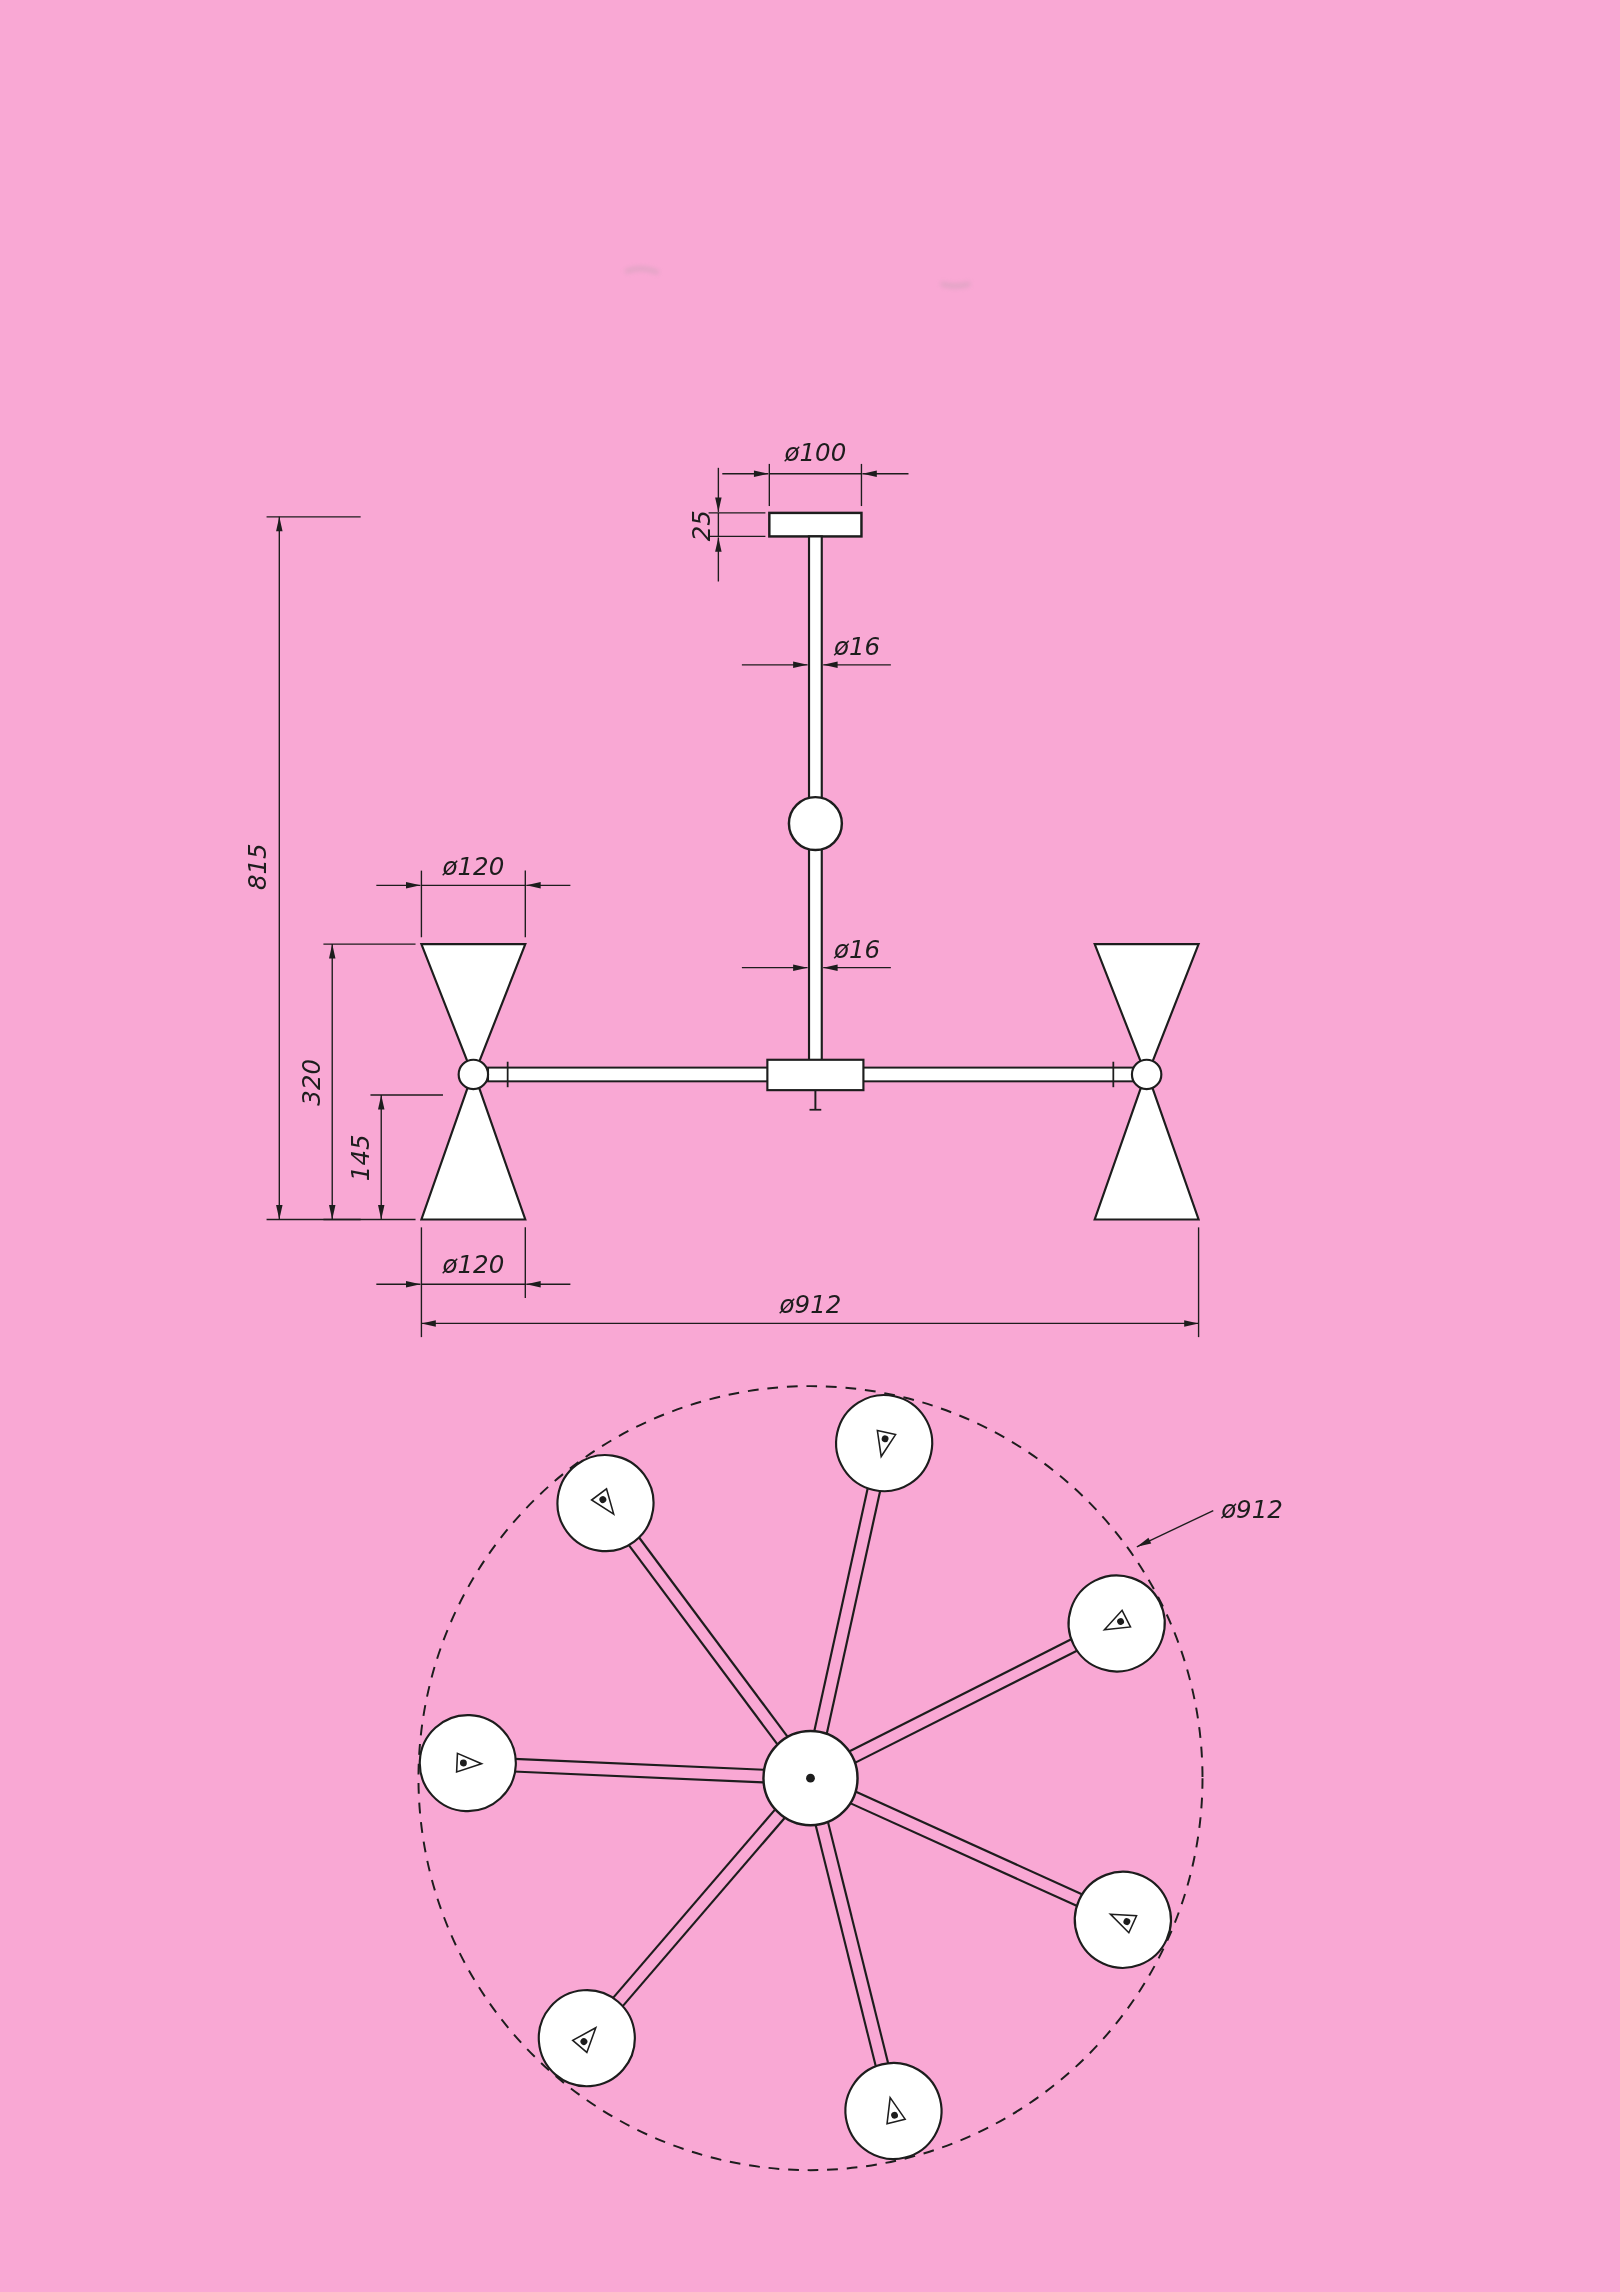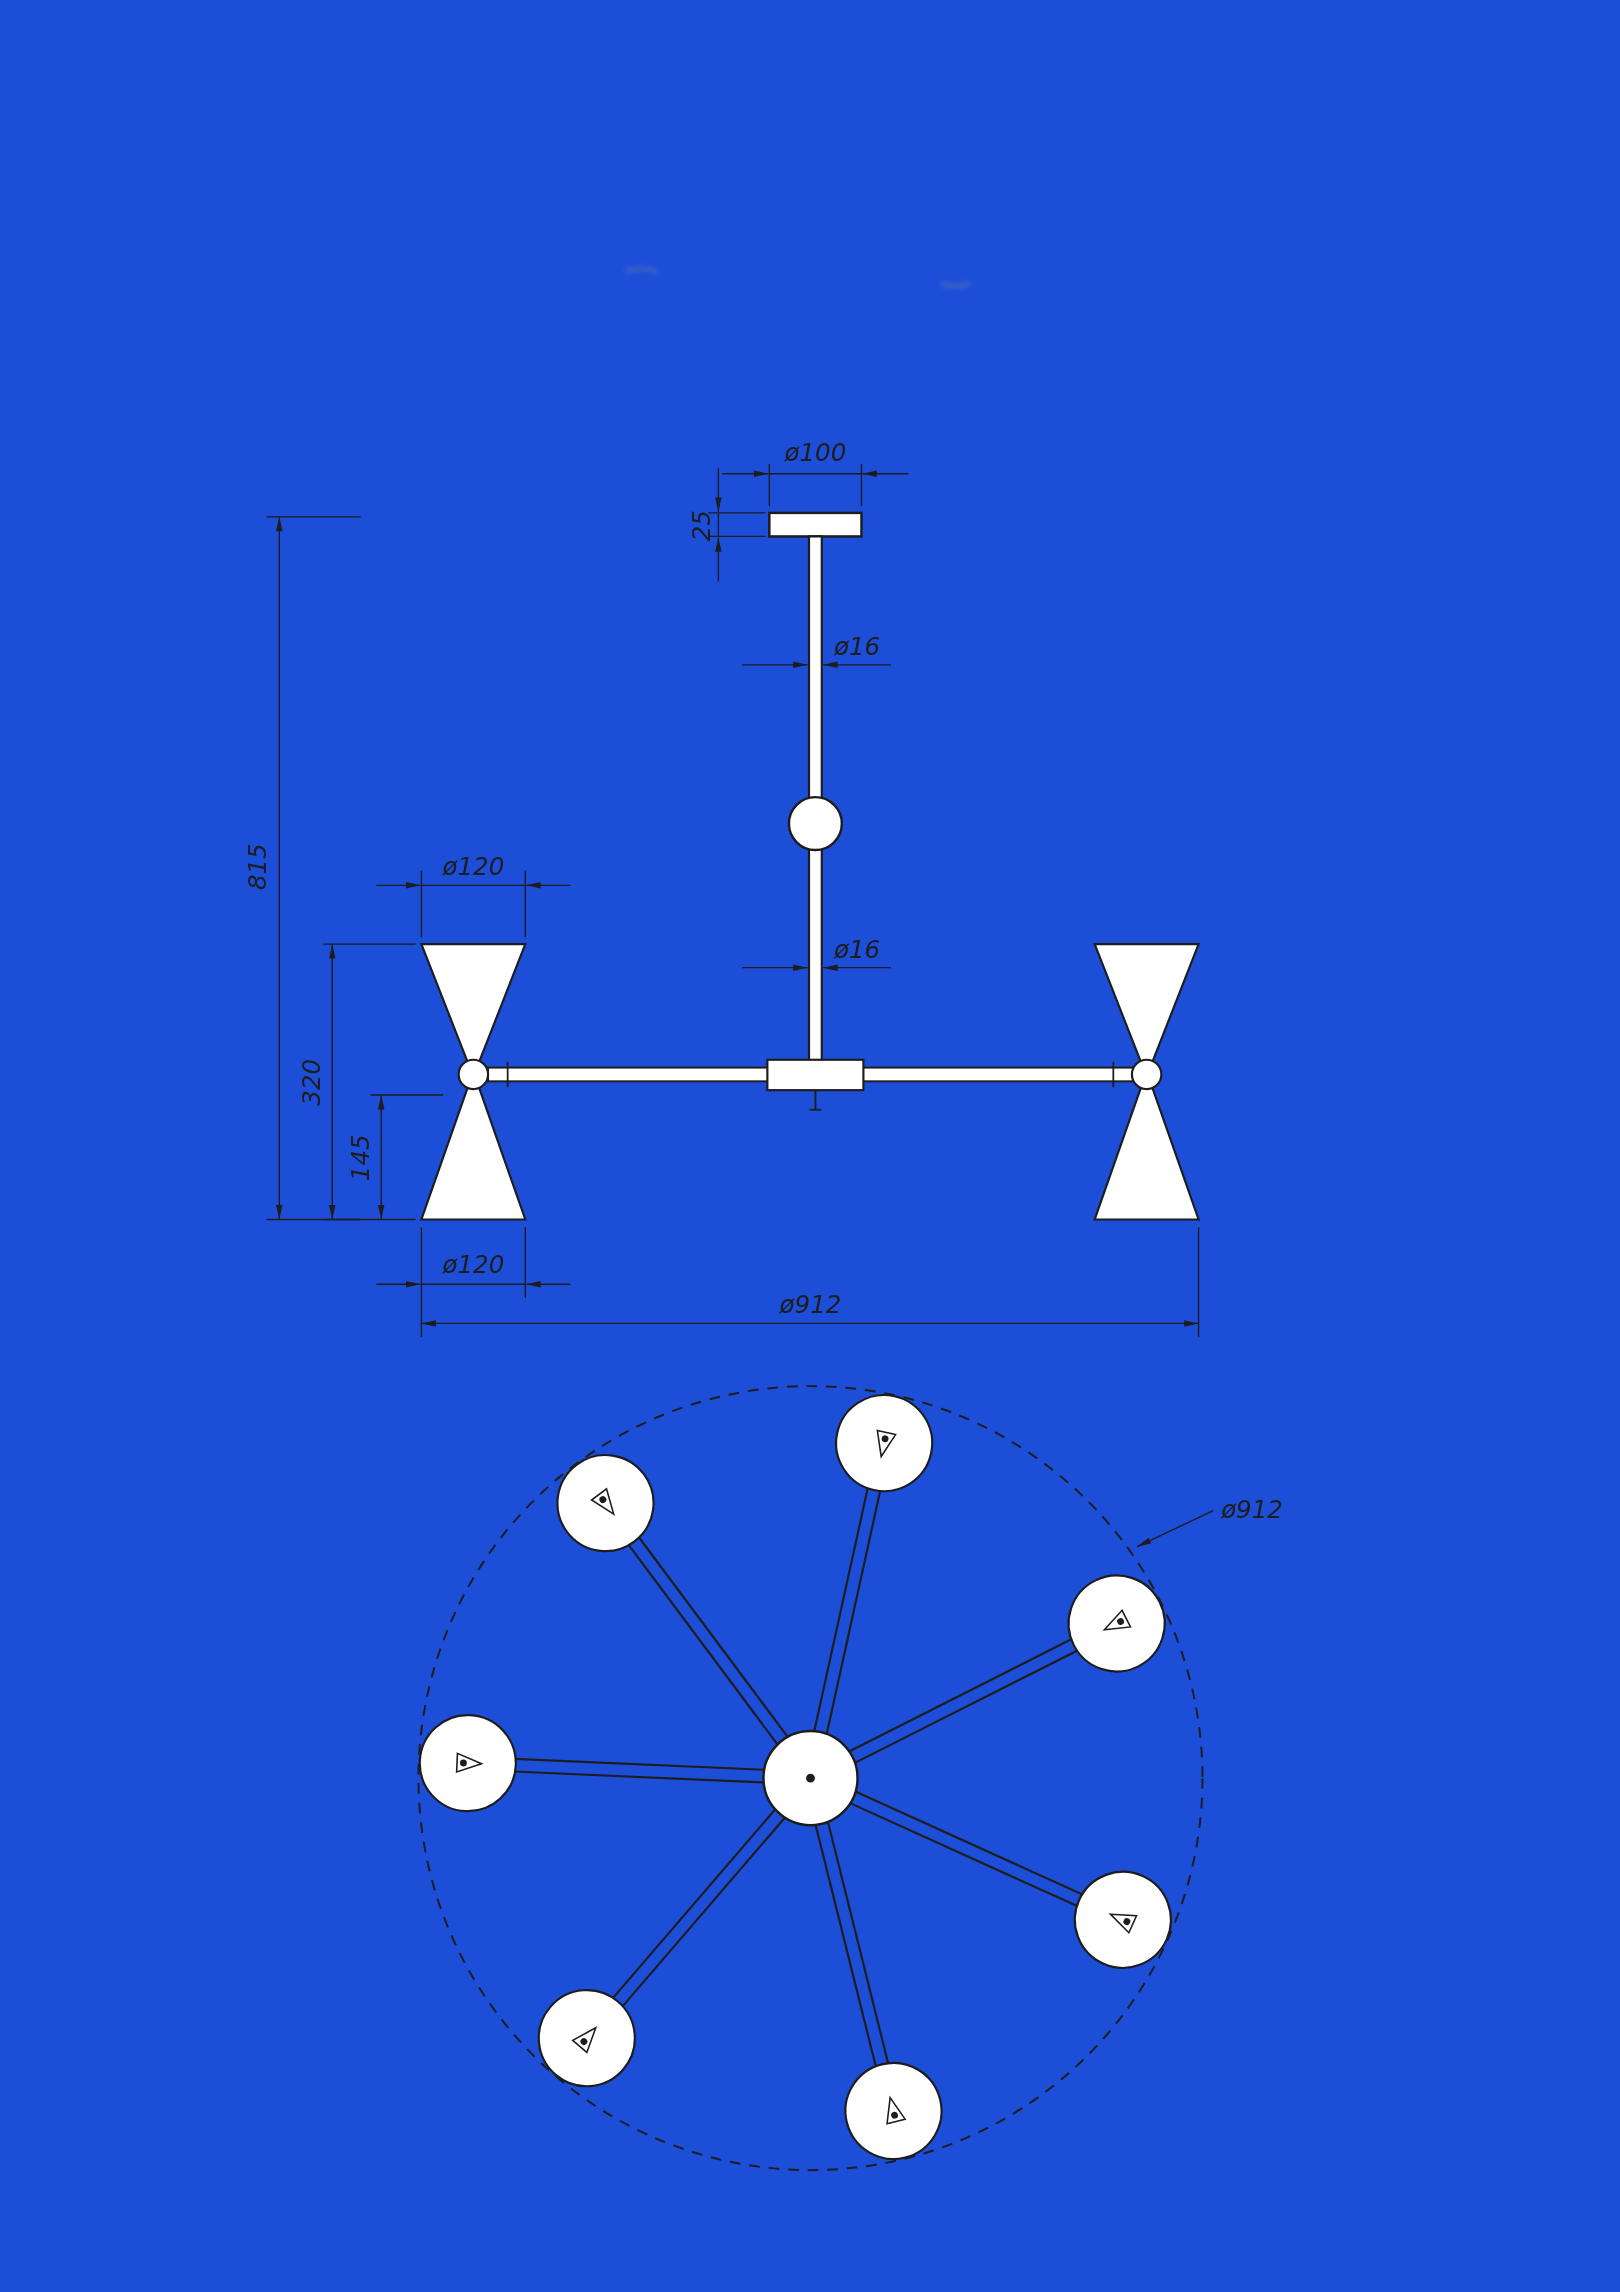--- a/index.html
+++ b/index.html
@@ -1,20 +1,20 @@
 <!DOCTYPE html>
 <html><head>
 <meta charset="utf-8">
 <style>
   html,body{margin:0;padding:0;background:#ffffff;}
   .canvas{
     position:relative;
     width:1620px;
     height:2293px;
-    background:#1d4ed8;
+    background:#f9a8d4;
     font-family:"DejaVu Sans", sans-serif;
   }
   svg{position:absolute;inset:0;}
   text{
     font-family:"DejaVu Sans", sans-serif;
     font-style:italic;
     font-size:25px;
     fill:#1d1d1d;
   }
 </style>

